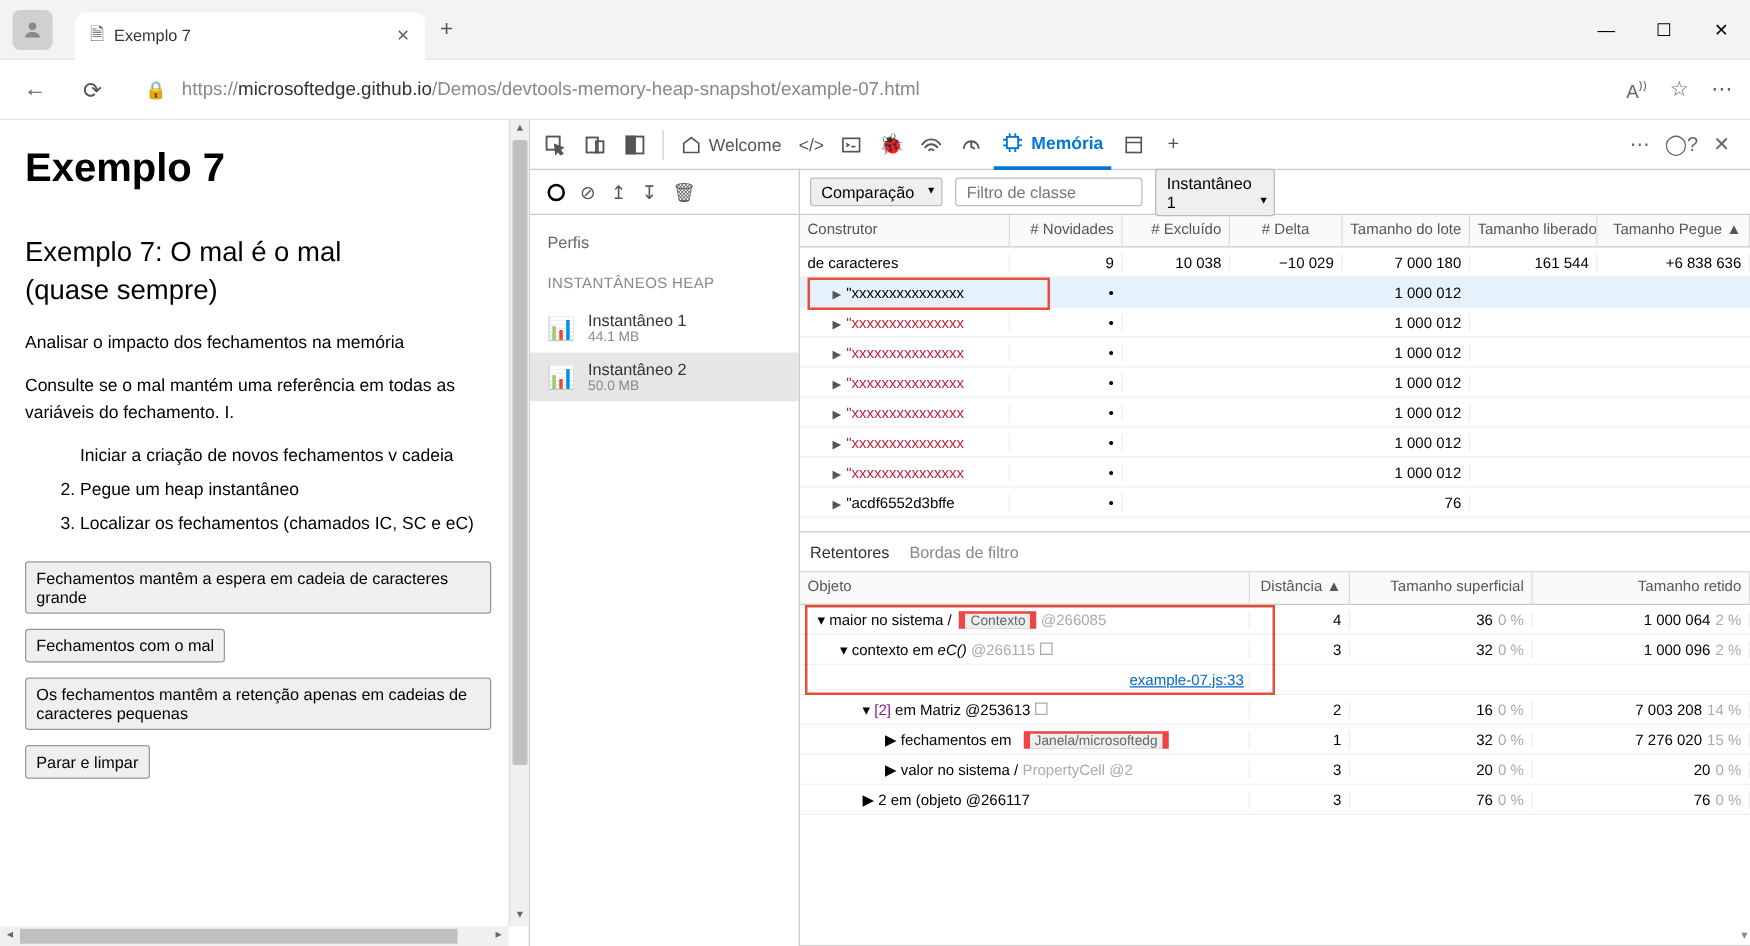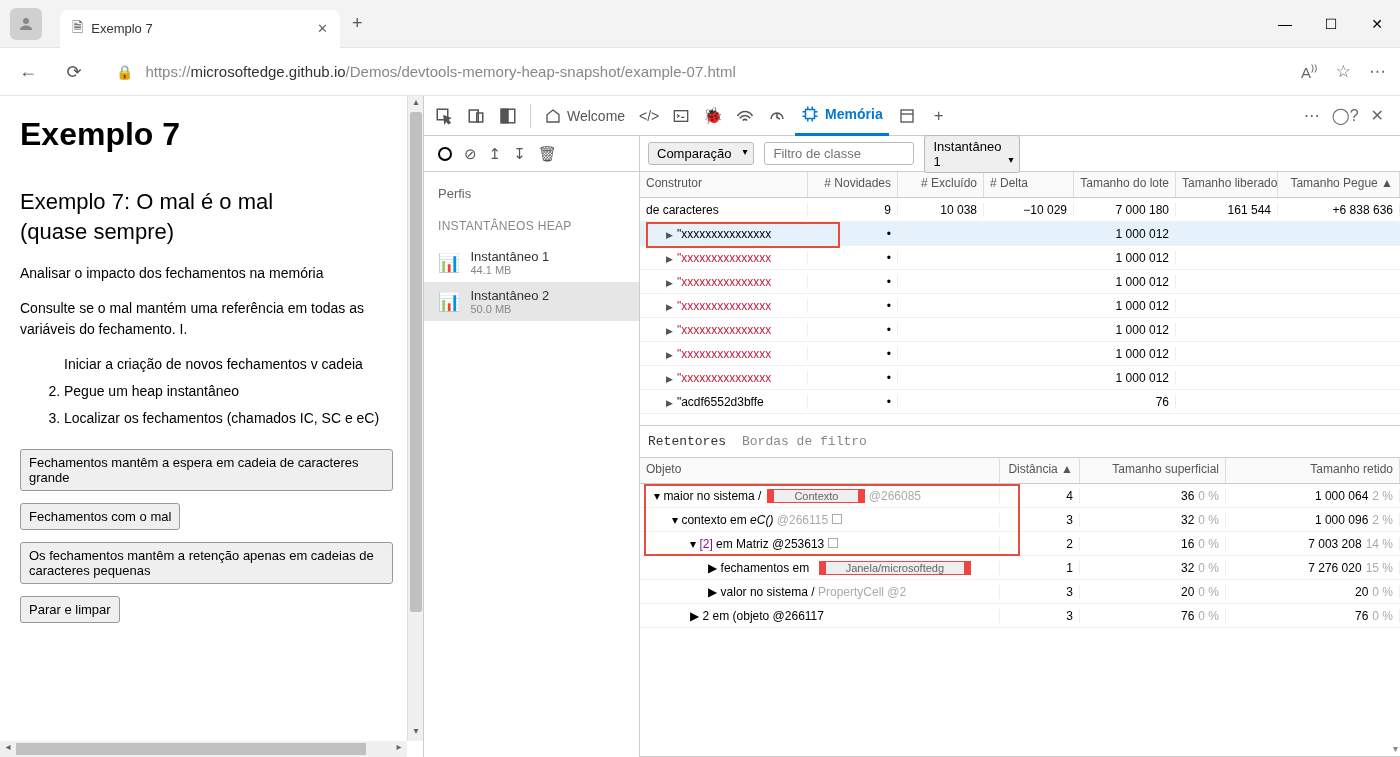--- a/index.html
+++ b/index.html
@@ -79,26 +79,26 @@
 .th { border-right: 1px solid #ddd; padding: 4px 6px; font-size: 12px; color: #555; overflow: hidden; white-space: nowrap; }
 .table-body { overflow-y: auto; border-bottom: 1px solid #ccc; position: relative; }
 .tr { display: flex; height: 24px; align-items: center; border-bottom: 1px solid #f0f0f0; font-size: 12px; }
 .tr.selected { background: #e6f2fb; }
 .td { border-right: 1px solid #eee; padding: 0 6px; overflow: hidden; white-space: nowrap; }
 .td.num { text-align: right; font-variant-numeric: tabular-nums; }
 .constructor-col .tri { margin-right: 4px; font-size: 9px; color: #555; }
 .red-str { color: #c41e3a; }
 .highlight-box { position: absolute; border: 2px solid #e74c3c; pointer-events: none; }
 .retainers-tabs { height: 32px; display: flex; align-items: center; padding-left: 8px; border-bottom: 1px solid #ccc; gap: 16px; font-size: 13px; }
-.retainers-tabs .rt-tab { color: #888; cursor: pointer; font-family: Liberation Mono, monospace; }
+.retainers-tabs .rt-tab { color: #888; cursor: pointer; }
 .retainers-tabs .rt-tab.active { color: #333; }
 .link { color: #0066cc; text-decoration: underline; cursor: pointer; }
 .gray-id { color: #aaa; }
 .pct { color: #aaa; margin-left: 4px; }
-.context-label { background: #eee; border: 7px solid #ef4444; border-radius: 3px; padding: 0 20px; font-size: 11px; color: #666; margin-left: 6px; }
+.context-label { background: #eee; border: 5px solid #ef4444; border-radius: 3px; padding: 0 4px; font-size: 11px; color: #666; margin-left: 6px; }
 .store-icon { display: inline-block; width: 10px; height: 10px; border: 1px solid #aaa; margin-left: 4px; }
 svg { display: block; }
 </style>
 </head>
 <body>
 
 <div class="titlebar">
   <div class="profile-icon">
     <svg width="18" height="18" viewBox="0 0 24 24">
         <circle cx="12" cy="8" r="4" fill="#888"></circle>
@@ -267,21 +267,21 @@
           </div>
         </div>
       </div>
 
       <div class="mem-content">
 
         <div class="table-header">
           <div class="th" style="width:168px">Construtor</div>
           <div class="th" style="width:90px;text-align:right"># Novidades</div>
           <div class="th" style="width:86px;text-align:right"># Excluído</div>
-          <div class="th" style="width:90px;text-align:left"># Delta</div>
+          <div class="th" style="width:90px;text-align:center"># Delta</div>
           <div class="th" style="width:102px;text-align:right">Tamanho do lote</div>
           <div class="th" style="width:102px;text-align:left">Tamanho liberado</div>
           <div class="th" style="flex:1;text-align:right"><span>Tamanho Pegue</span> ▲</div>
         </div>
         <div class="table-body" style="height:228px;">
           <div class="tr">
             <div class="td constructor-col" style="width:168px">de caracteres</div>
             <div class="td num" style="width:90px">9</div>
             <div class="td num" style="width:86px">10 038</div>
             <div class="td num" style="width:90px">−10 029</div>
@@ -384,20 +384,26 @@
                 <div class="td num" style="width:146px">36<span class="pct">0 %</span></div>
                 <div class="td num" style="flex:1">1 000 064<span class="pct">2 %</span></div>
               </div>
               <div class="tr">
                 <div class="td" style="width:360px;padding-left:32px"><span class="tri">▾</span> <span>contexto em</span> <i>eC()</i> <span class="gray-id">@266115</span><span class="store-icon"></span></div>
                 <div class="td num" style="width:80px">3</div>
                 <div class="td num" style="width:146px">32<span class="pct">0 %</span></div>
                 <div class="td num" style="flex:1">1 000 096<span class="pct">2 %</span></div>
               </div>
               <div class="tr">
+                <div class="td" style="width:360px;text-align:right;padding-right:4px"><span class="link">example-07.js:33</span></div>
+                <div class="td" style="width:80px"></div>
+                <div class="td" style="width:146px"></div>
+                <div class="td" style="flex:1"></div>
+              </div>
+              <div class="tr">
                 <div class="td" style="width:360px;padding-left:50px"><span class="tri">▾</span> <span style="color:#881391">[2]</span><span> em Matriz @253613</span><span class="store-icon"></span></div>
                 <div class="td num" style="width:80px">2</div>
                 <div class="td num" style="width:146px">16<span class="pct">0 %</span></div>
                 <div class="td num" style="flex:1">7 003 208<span class="pct">14 %</span></div>
               </div>
               <div class="tr">
                 <div class="td" style="width:360px;padding-left:68px"><span class="tri">▶</span> <span>fechamentos em </span><span class="context-label">Janela/microsoftedg</span></div>
                 <div class="td num" style="width:80px">1</div>
                 <div class="td num" style="width:146px">32<span class="pct">0 %</span></div>
                 <div class="td num" style="flex:1">7 276 020<span class="pct">15 %</span></div>

